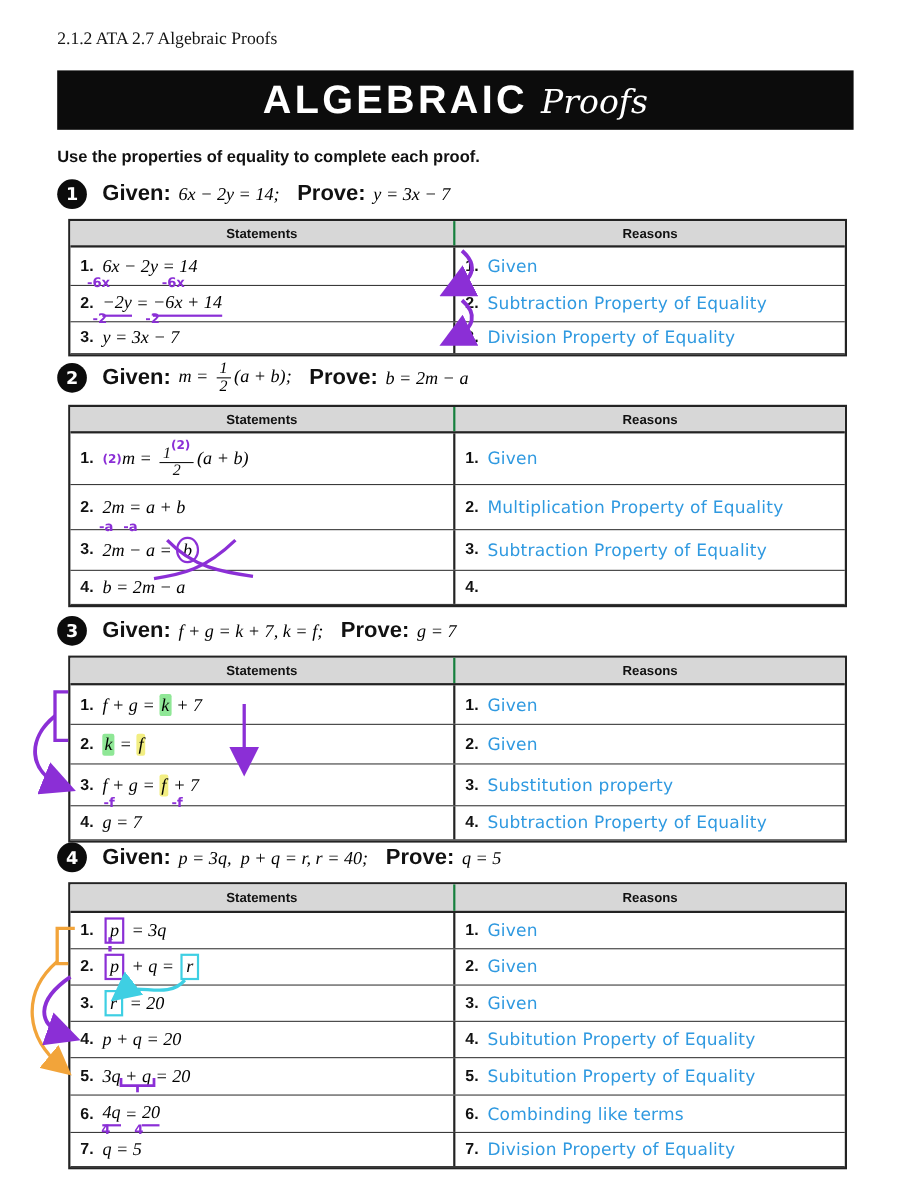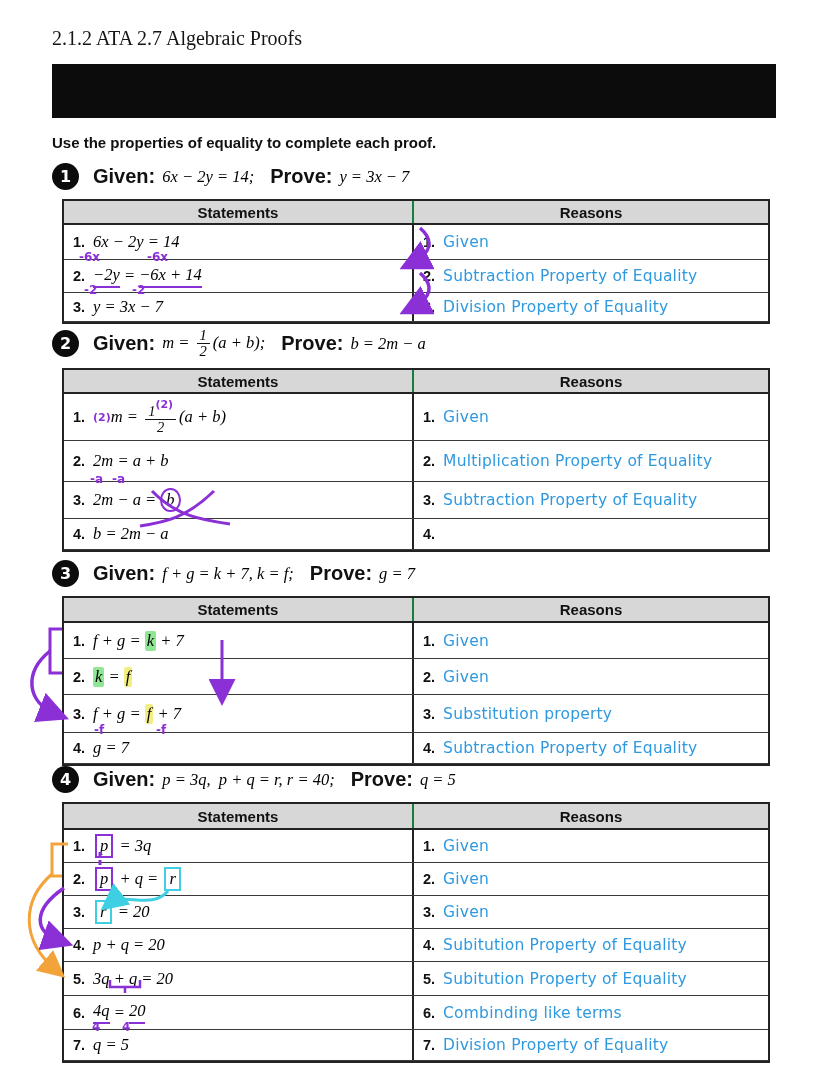--- a/index.html
+++ b/index.html
@@ -1,39 +1,39 @@
 <!DOCTYPE html>
 <html><head>
 <meta charset="utf-8">
 <style>
   html,body{margin:0;padding:0;background:#fff;}
   .page{position:relative;width:828px;height:1071px;background:#ffffff;overflow:hidden;
         font-family:"Liberation Sans",sans-serif;color:#111;}
   .doc-title{position:absolute;top:27px;left:52px;font-family:"Liberation Serif",serif;
-             font-size:20px;color:#151515;}
+             font-size:16px;color:#151515;}
   .banner{position:absolute;top:64px;left:52px;width:724px;height:54px;background:#0c0c0c;
           display:flex;align-items:center;}
   .banner-title-wrap{flex:1;text-align:center;color:#fff;white-space:nowrap;}
   .banner-title{font-size:36px;font-weight:bold;letter-spacing:3px;font-family:"Liberation Sans",sans-serif;}
   .banner-script{font-family:"DejaVu Serif",serif;font-style:italic;font-size:30px;margin-left:12px;}
   .set-box{background:#fff;border:2px solid #0c0c0c;outline:3px solid #fff;color:#0c0c0c;
            font-weight:bold;font-size:28px;padding:1px 16px 3px;margin-right:5px;letter-spacing:1px;}
   .instructions{position:absolute;top:134px;left:52px;font-weight:bold;font-size:15px;}
   .problem{position:absolute;left:52px;width:724px;}
   .given-line{display:flex;align-items:center;}
   .badge{width:27px;height:27px;border-radius:50%;background:#0c0c0c;color:#fff;flex:0 0 27px;
          display:flex;align-items:center;justify-content:center;font-weight:bold;font-size:16px;
          font-family:"DejaVu Sans",sans-serif;margin-right:14px;}
   .lbl{font-weight:bold;font-size:20px;margin-right:7px;}
   .math{font-family:"Liberation Serif",serif;font-style:italic;font-size:16.5px;color:#000000;white-space:pre;}
   .gap{width:16px;flex:0 0 16px;}
   .tbl{position:relative;margin-left:10px;margin-top:9px;width:704px;border:2px solid #232323;background:#fff;}
   .t-head,.t-row{display:grid;grid-template-columns:348px 1fr;}
   .t-head{background:#d7d7d7;border-bottom:2px solid #232323;}
-  .hc{display:flex;align-items:center;justify-content:center;font-weight:bold;font-size:15px;}
+  .hc{display:flex;align-items:center;justify-content:center;font-weight:bold;font-size:12px;}
   .hc.second{border-left:2px solid #15803d;}
   .t-row{border-bottom:1.6px solid #3a3a3a;}
   .t-row:last-child{border-bottom:none;}
   .cell{position:relative;display:flex;align-items:center;padding-left:9px;}
   .cell.reason{border-left:2px solid #232323;}
   .rownum{font-weight:bold;font-size:14.5px;margin-right:8px;font-family:"Liberation Sans",sans-serif;}
   .hw{font-family:"DejaVu Sans",sans-serif;color:#2f99e0;font-size:15.5px;letter-spacing:.2px;white-space:nowrap;}
   .below{position:absolute;bottom:-4px;font-family:"DejaVu Sans",sans-serif;font-weight:bold;
          color:#8b2fd6;font-size:12px;line-height:1;z-index:4;}
   .hl-green{background:#8fe796;padding:0 2px;border-radius:2px;}
@@ -50,20 +50,23 @@
   .fr-bot{padding:0 3px;}
   .decor{position:absolute;pointer-events:none;z-index:5;overflow:visible;}
 </style>
 </head>
 <body>
 
 <div class="page">
   <div class="doc-title">2.1.2 ATA 2.7 Algebraic Proofs</div>
 
   <div class="banner">
+    <div class="banner-title-wrap">
+      <span class="banner-title">ALGEBRAIC</span><span class="banner-script">Proofs</span>
+    </div>
   </div>
 
   <div class="instructions">Use the properties of equality to complete each proof.</div>
 
   <div id="problems">
       <section class="problem" style="top: 163px;">
         <div class="given-line">
           <span class="badge">1</span>
           <span class="lbl">Given:</span>
           <span class="math"><span class="math">6x − 2y = 14;</span></span>

